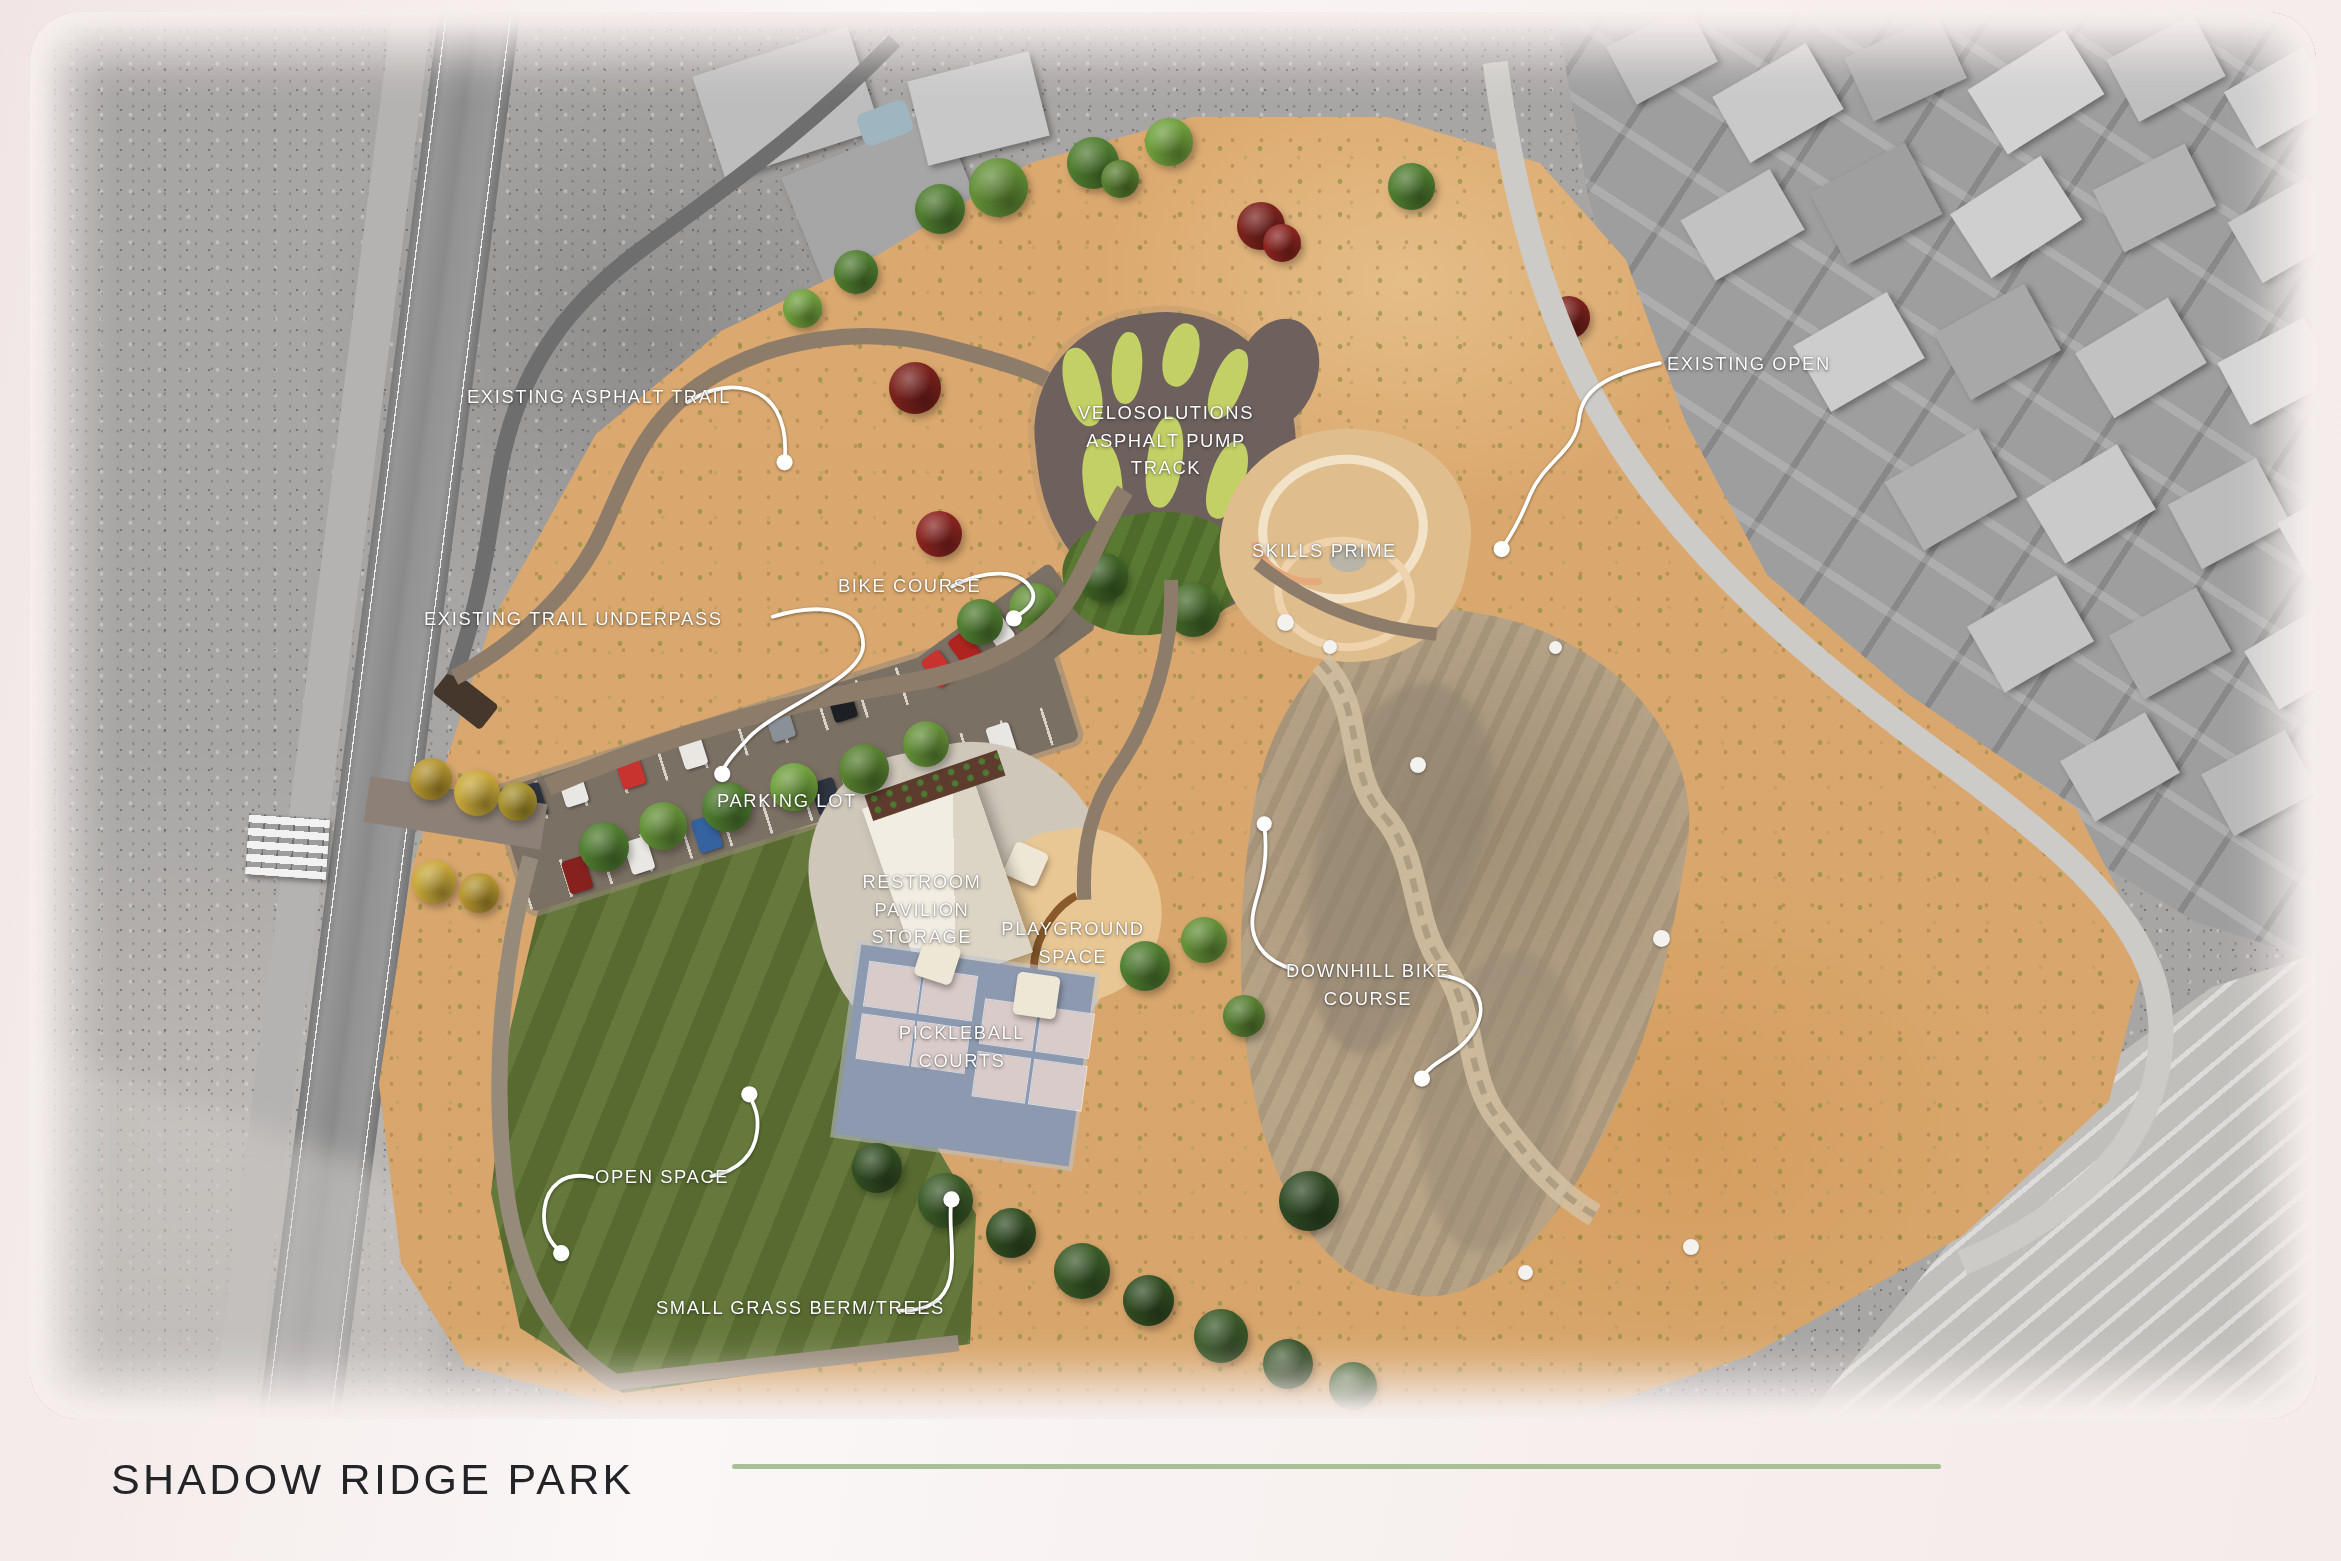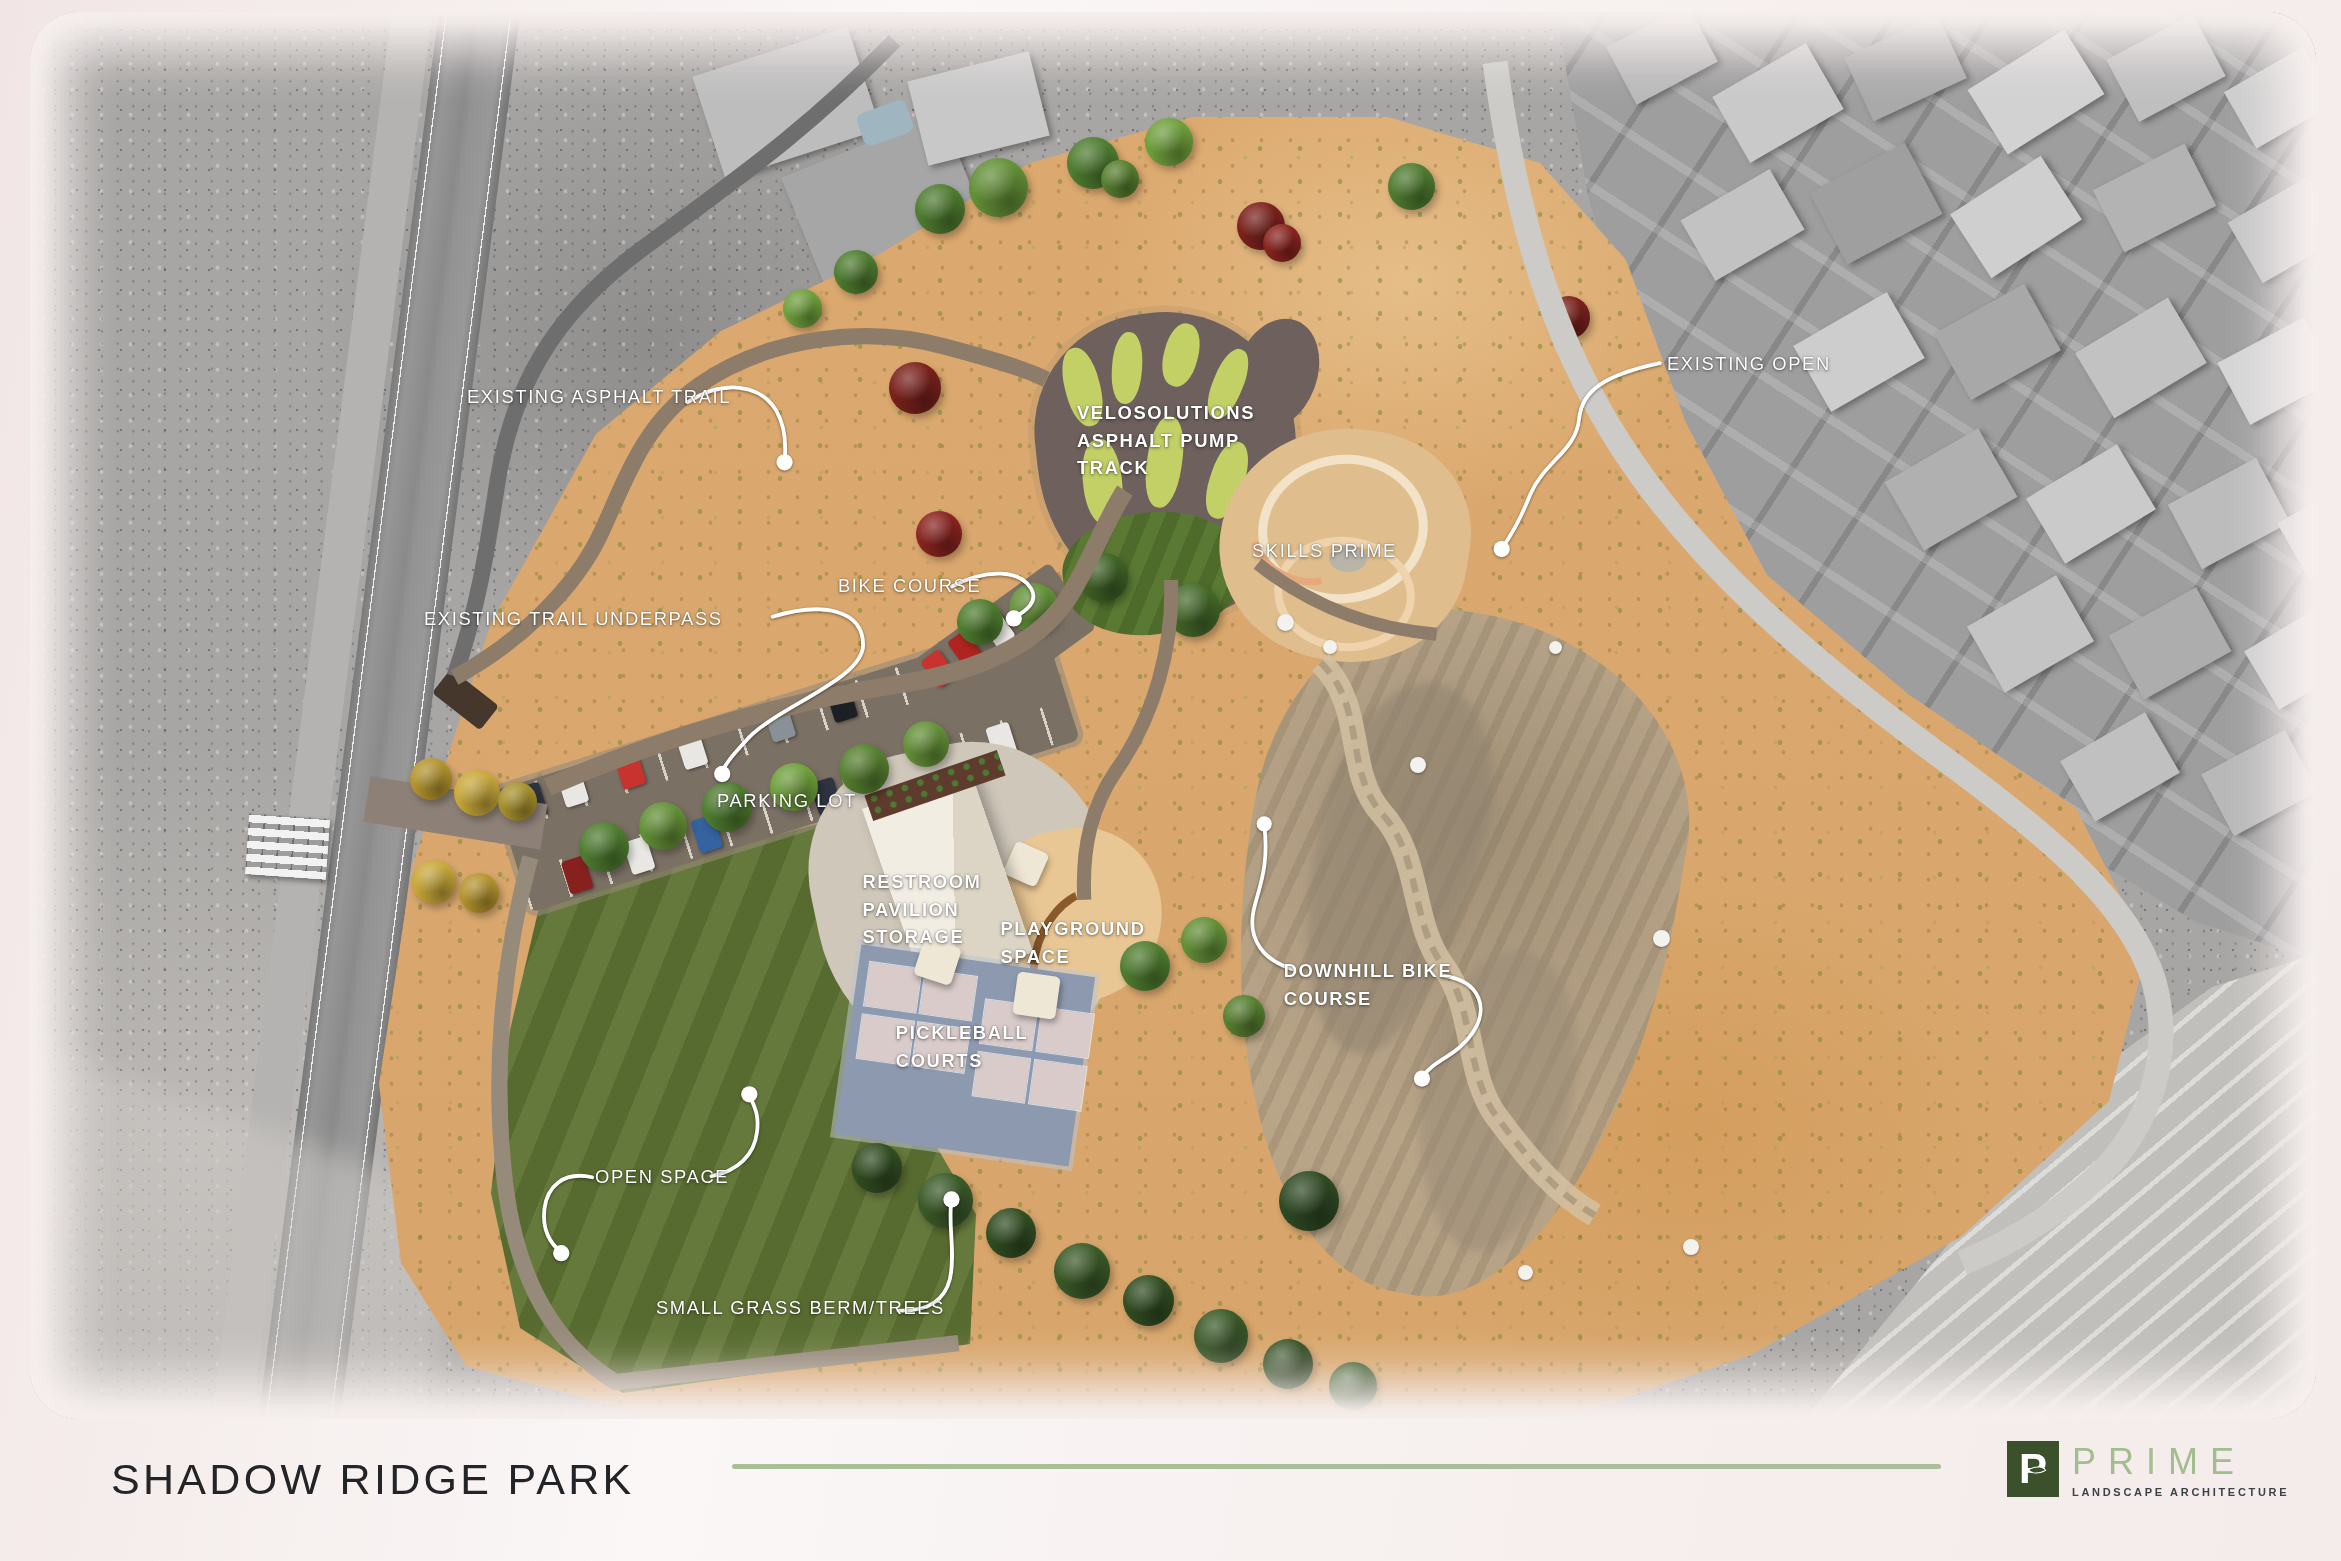--- a/index.html
+++ b/index.html
@@ -54,21 +54,21 @@
      box-shadow:3.3px 4.3px 7.6px rgba(0,0,0,.28);}
   .dotw{position:absolute;border-radius:50%;background:#f4f2ef;box-shadow:0 1.1px 2.7px rgba(0,0,0,.35);}
   .car{position:absolute;border-radius:3.8px;box-shadow:1.1px 1.6px 3.3px rgba(0,0,0,.4);
      background-image:linear-gradient(180deg, rgba(255,255,255,.25) 0 18%, transparent 18% 30%, rgba(0,0,0,.35) 30% 55%, transparent 55% 80%, rgba(0,0,0,.2) 80%);}
   .stalls{position:absolute;left:0;right:0;height:39px;background:repeating-linear-gradient(90deg,#d8d2c9 0 2.7px, transparent 2.7px 42px);}
   .court{position:absolute;width:52px;height:44px;background:#d9cbc9;outline:1.6px solid rgba(255,255,255,.65);}
   .sail{position:absolute;background:#efe7d5;box-shadow:2.2px 3.3px 6.5px rgba(0,0,0,.35);border-radius:5.4px;}
   .island{position:absolute;background:#c2d066;border-radius:46%;}
   .callout{position:absolute;color:#fff;font-size:18.4px;font-weight:500;letter-spacing:1.6px;line-height:1.5;
      text-shadow:0 1.1px 3.3px rgba(0,0,0,.55),0 0 1.1px rgba(0,0,0,.4);white-space:pre-line;z-index:70;}
-  .center{transform:translateX(-50%);font-weight:bold;}
+  .center{transform:translateX(-50%);text-align:center;}
   svg.layer{position:absolute;left:0;top:0;z-index:5;}
   svg.leaders{z-index:65;filter:drop-shadow(0 1.1px 1.6px rgba(0,0,0,.45));}
   
   .footer-title{position:absolute;left:111px;top:1441px;font-size:43px;font-weight:300;letter-spacing:3.3px;color:#232428;z-index:80;margin-top:14px;}
   .divider{position:absolute;left:732px;top:1464px;width:1209px;height:4.9px;border-radius:2.7px;background:#a9bf97;z-index:80;}
   .logo{position:absolute;left:2007px;top:1441px;z-index:80;display:flex;align-items:flex-start;}
   .logo-mark{width:52px;height:56px;background:#3a512c;color:#fff;display:flex;align-items:center;justify-content:center;
      font-size:42px;font-weight:bold;position:relative;}
   .logo-leaf{position:absolute;width:14px;height:7.6px;background:#3a512c;border:1.6px solid #fff;border-radius:0 100% 0 100%;left:22px;top:24px;transform:rotate(-28deg);}
   .logo-text{margin-left:13px;padding-top:3.3px;}
@@ -306,24 +306,14 @@
     <div class="callout center" style="left:1368px;top:957px;">DOWNHILL BIKE
 COURSE</div>
     <div class="callout" style="left:595px;top:1163px;">OPEN SPACE</div>
     <div class="callout" style="left:656px;top:1294px;">SMALL GRASS BERM/TREES</div>
   </div>
 
   <div class="map-feather"></div>
 
   <div class="footer-title">SHADOW RIDGE PARK</div>
   <div class="divider"></div>
-  <div class="logo">
-    <div class="logo-mark">
-      <span>P</span>
-      <span class="logo-leaf"></span>
-    </div>
-    <div class="logo-text">
-      <div class="logo-name">PRIME</div>
-      <div class="logo-tag">LANDSCAPE ARCHITECTURE</div>
-    </div>
-  </div>
 </div>
 
 
 </body></html>

